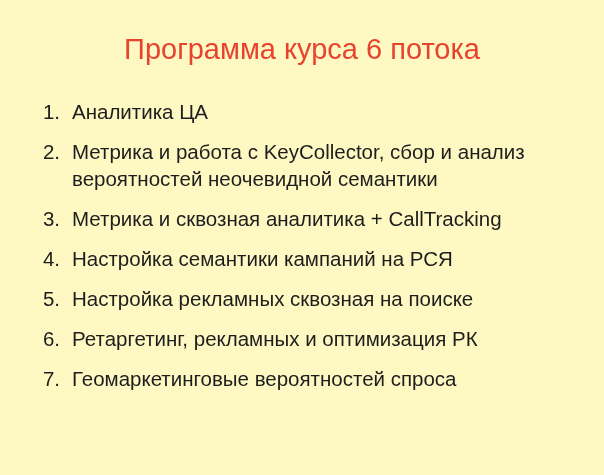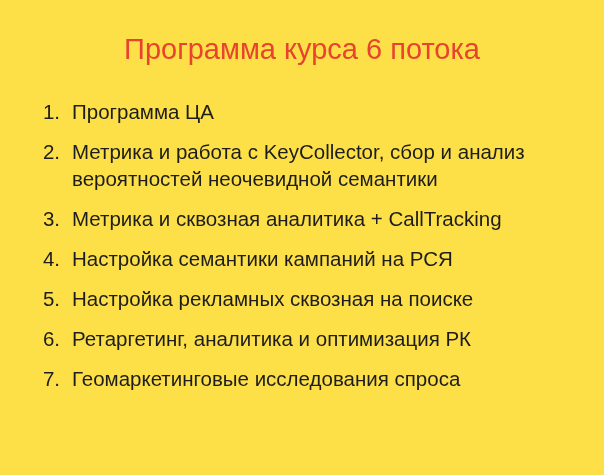--- a/index.html
+++ b/index.html
@@ -11,21 +11,21 @@
     height: 475px;
     background: #ffffff;
     font-family: "Liberation Sans", sans-serif;
     overflow: hidden;
   }
   .slide {
     width: 604px;
     height: 475px;
     box-sizing: border-box;
     padding: 26px 30px 0 30px;
-    background: #fde047;
+    background: #fef9c3;
     position: relative;
   }
   .slide-title {
     color: #e8432e;
     font-size: 29px;
     font-weight: normal;
     text-align: center;
     letter-spacing: 0px;
     margin: 0;
     padding-top: 8px;
@@ -62,21 +62,21 @@
 <body>
 
 <div class="slide">
 
   <h1 class="slide-title">Программа курса 6 потока</h1>
 
   <ol class="list">
 
     <li class="list-item">
       <span class="item-marker">1.</span>
-      <span class="item-text">Программа ЦА</span>
+      <span class="item-text">Аналитика ЦА</span>
     </li>
 
     <li class="list-item">
       <span class="item-marker">2.</span>
       <span class="item-text">Метрика и работа с KeyCollector, сбор и анализ вероятностей неочевидной семантики</span>
     </li>
 
     <li class="list-item">
       <span class="item-marker">3.</span>
       <span class="item-text">Метрика и сквозная аналитика + CallTracking</span>
@@ -87,22 +87,22 @@
       <span class="item-text">Настройка семантики кампаний на РСЯ</span>
     </li>
 
     <li class="list-item">
       <span class="item-marker">5.</span>
       <span class="item-text">Настройка рекламных сквозная на поиске</span>
     </li>
 
     <li class="list-item">
       <span class="item-marker">6.</span>
-      <span class="item-text">Ретаргетинг, аналитика и оптимизация РК</span>
+      <span class="item-text">Ретаргетинг, рекламных и оптимизация РК</span>
     </li>
 
     <li class="list-item">
       <span class="item-marker">7.</span>
-      <span class="item-text">Геомаркетинговые исследования спроса</span>
+      <span class="item-text">Геомаркетинговые вероятностей спроса</span>
     </li>
 
   </ol>
 </div>
 
 </body></html>

